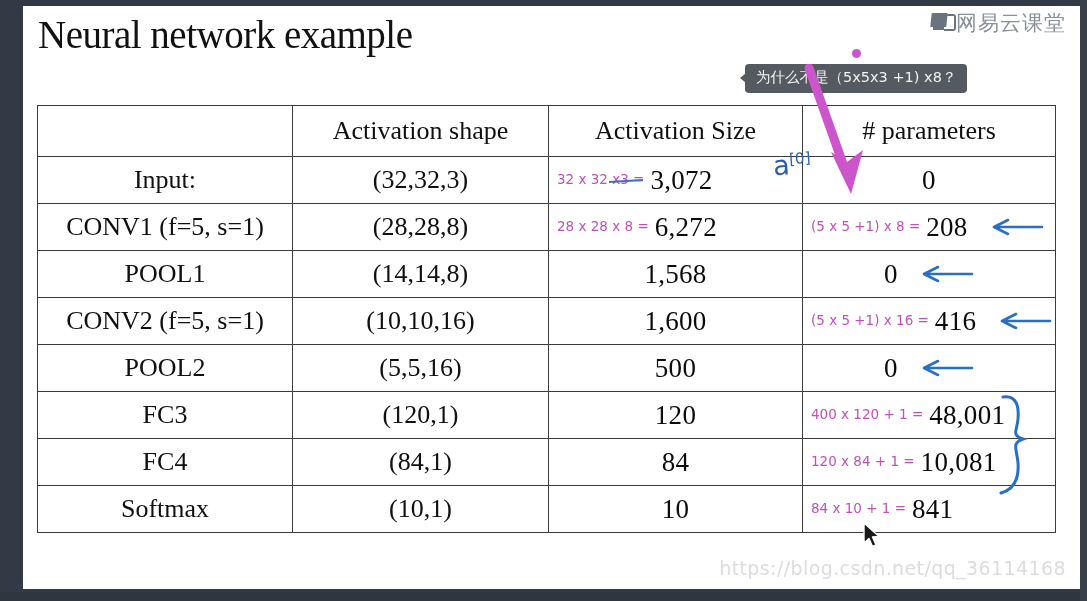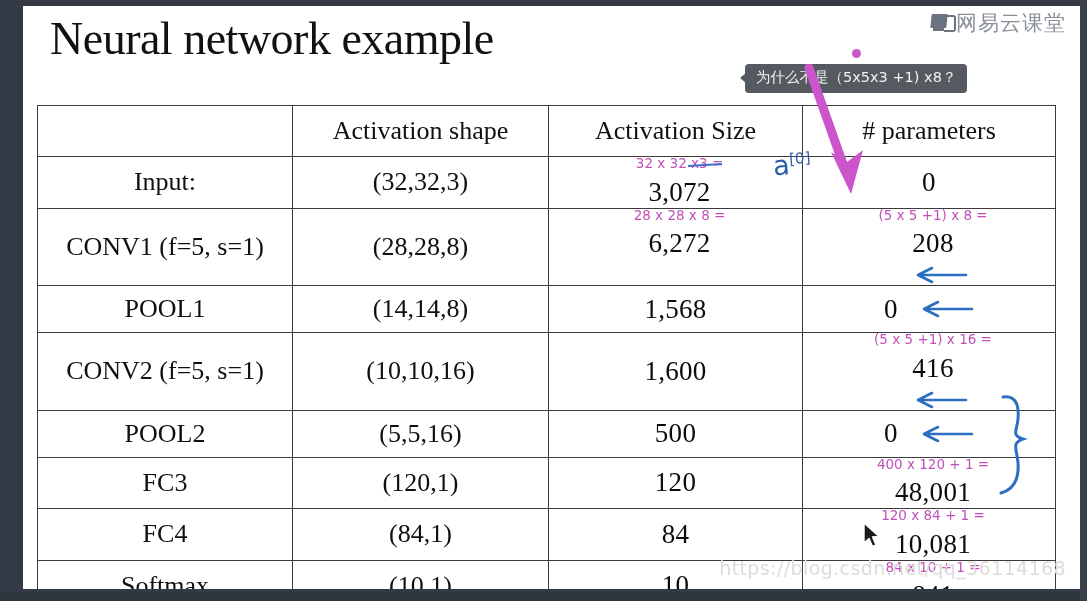--- a/index.html
+++ b/index.html
@@ -41,36 +41,36 @@
   #right-strip {
     position: absolute;
     right: 0; top: 0;
     width: 7px; height: 601px;
     background: #3a4049;
   }
 
   
   #title {
     position: absolute;
-    left: 27px;
+    left: 15px;
     top: 6px;
-    font-size: 46px;
+    font-size: 39px;
     font-family: "Liberation Serif", serif;
     color: #111111;
     letter-spacing: -0.5px;
     white-space: nowrap;
   }
 
   
   #logo {
     position: absolute;
     right: 14px;
     top: 7px;
     display: flex;
-    align-items: center;
+    align-items: flex-start;
     gap: 1px;
   }
   #logo .glyph {
     width: 24px; height: 19px;
     position: relative;
   }
   #logo .glyph .b1 {
     position: absolute; left: 0; top: 0;
     width: 16px; height: 14px;
     background: #6b7280;
@@ -162,21 +162,20 @@
   .cell-inner {
     display: flex;
     align-items: center;
     justify-content: center;
     height: 100%;
     gap: 6px;
   }
   .cell-inner.push {
     justify-content: flex-start;
     padding-left: 8px;
-    flex-direction: column;
   }
   .val { font-size: 27px; color: #0c0c0c; letter-spacing: 0.3px; }
 
   
   .ann {
     font-family: "DejaVu Sans", sans-serif;
     font-size: 13.5px;
     color: #c050b8;
     white-space: nowrap;
     line-height: 1;

